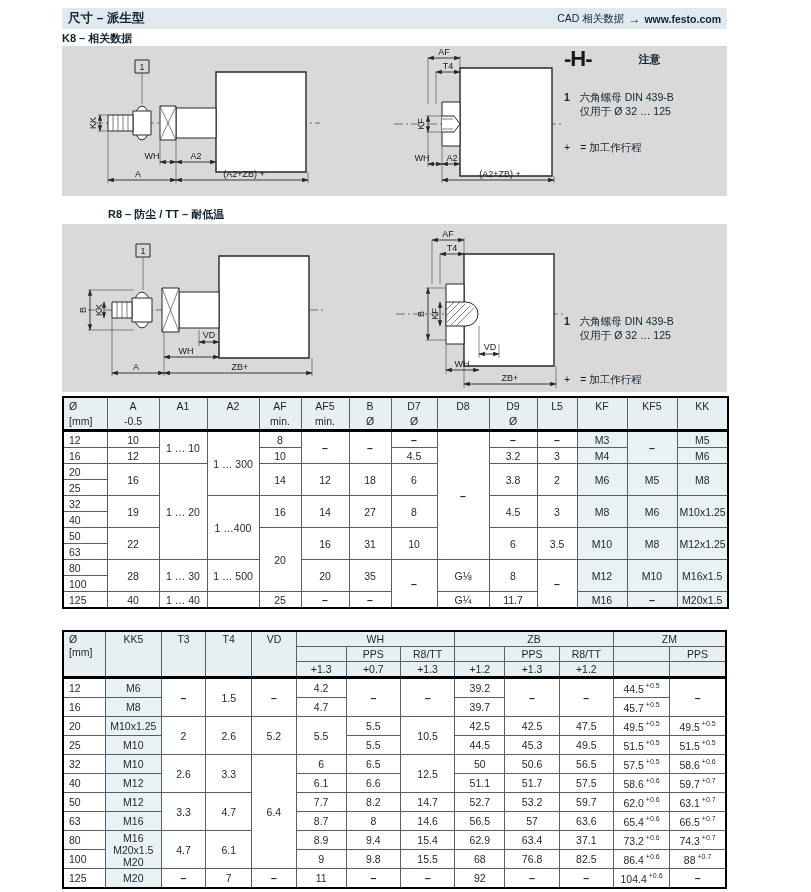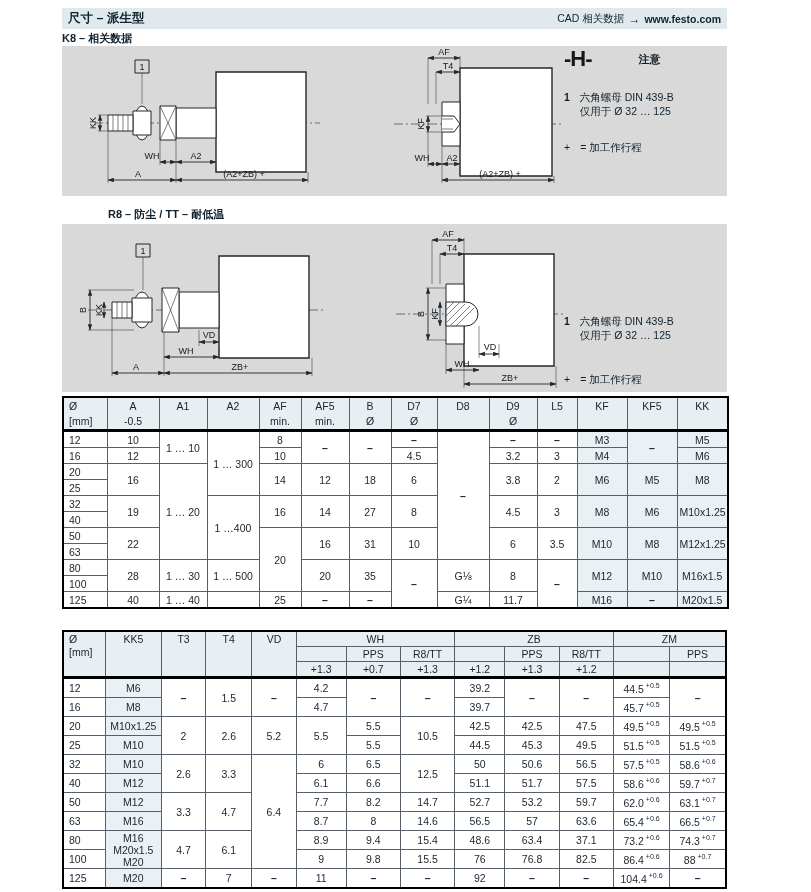--- a/index.html
+++ b/index.html
@@ -1010,21 +1010,21 @@
           <td>
             <div>8.9</div>
           </td>
           <td>
             <div>9.4</div>
           </td>
           <td>
             <div>15.4</div>
           </td>
           <td>
-            <div>48.6</div>
+            <div>62.9</div>
           </td>
           <td>
             <div>63.4</div>
           </td>
           <td>
             <div>37.1</div>
           </td>
           <td>
             <div>73.2<sup> +0.6</sup></div>
           </td>
@@ -1039,21 +1039,21 @@
           <td>
             <div>9</div>
           </td>
           <td>
             <div>9.8</div>
           </td>
           <td>
             <div>15.5</div>
           </td>
           <td>
-            <div>76</div>
+            <div>68</div>
           </td>
           <td>
             <div>76.8</div>
           </td>
           <td>
             <div>82.5</div>
           </td>
           <td>
             <div>86.4<sup> +0.6</sup></div>
           </td>

